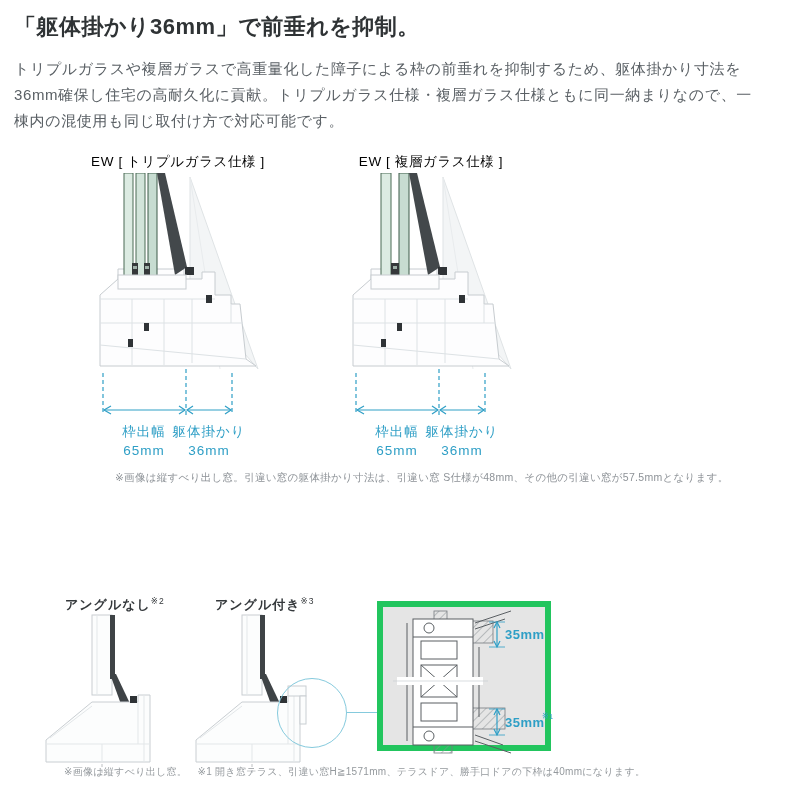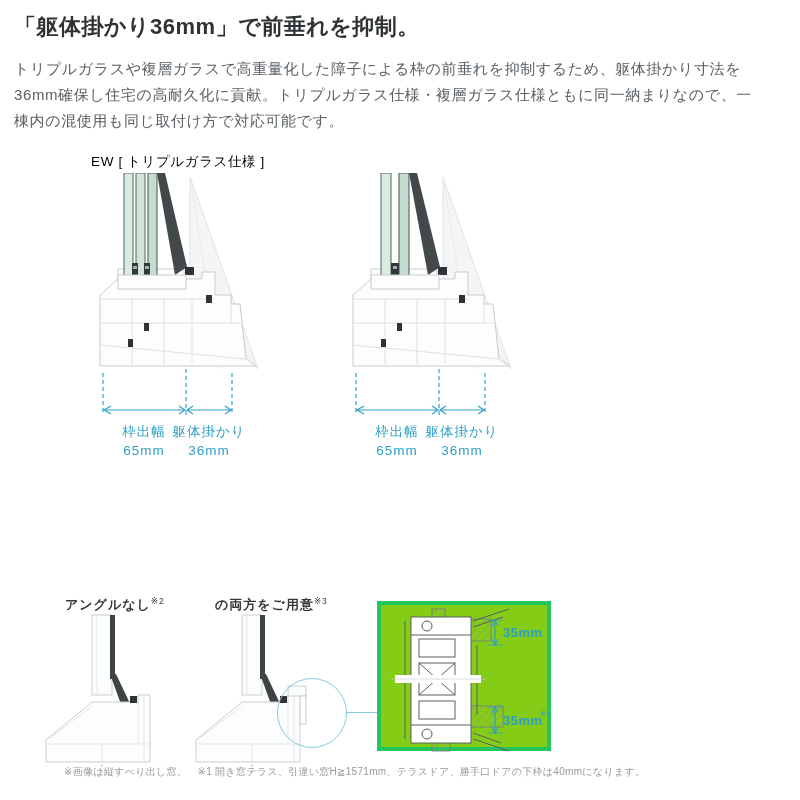--- a/index.html
+++ b/index.html
@@ -7,37 +7,38 @@
   body { font-family:"Liberation Sans","DejaVu Sans",sans-serif; }
   .page { position:relative; width:800px; height:800px; background:#ffffff; overflow:hidden;text-decoration:underline; }
   .abs { position:absolute; }
   .h1 { font-size:22px; font-weight:bold; color:#2f3335; letter-spacing:.5px; }
   .body-text { font-size:15px; line-height:26px; color:#5a6065; letter-spacing:.6px; }
   .ew-label { font-size:13.5px; color:#000000; letter-spacing:.6px; text-align:center; font-weight:500; }
   .note { font-size:10.5px; color:#8d9297; letter-spacing:.3px; }
   .small-label { font-size:13px; font-weight:600; color:#35393c; letter-spacing:1px; }
   .small-label sup { font-size:8.5px; font-weight:400; }
   .footnote { font-size:10px; line-height:15px; color:#94999d; letter-spacing:.3px;margin-left:28px; }
-  .detail-box { border:4px solid #22c55e; background:#84cc16; }
+  .detail-box { border:6px solid #22c55e; background:#e5e5e5; }
   .angle-circle { border:1.5px solid #85cadd; border-radius:50%; background:transparent; }
   .connector { background:#85cadd; }
   svg text { font-family:"Liberation Sans","DejaVu Sans",sans-serif; }
   .dim-text { fill:#2f9fc6; font-size:13.5px; letter-spacing:1px; }
   .dim-text-b { fill:#2f9fc6; font-size:13px; font-weight:600; letter-spacing:.5px; }
   .dim-sup { fill:#2f9fc6; font-size:8px; }
 </style>
 </head>
 <body>
 
 <div class="page">
 
   <div class="abs h1" style="left:14px; top:12px;">「躯体掛かり36mm」で前垂れを抑制。</div>
   <div class="abs body-text" style="left:14px; top:56px; width:742px;">トリプルガラスや複層ガラスで高重量化した障子による枠の前垂れを抑制するため、躯体掛かり寸法を36mm確保し住宅の高耐久化に貢献。トリプルガラス仕様・複層ガラス仕様ともに同一納まりなので、一棟内の混使用も同じ取付け方で対応可能です。</div>
 
   <div class="abs ew-label" style="left:88px; top:153px; width:180px;">EW [ トリプルガラス仕様 ]</div>
+  <div class="abs ew-label" style="left:341px; top:153px; width:180px;">EW [ 複層ガラス仕様 ]</div>
 
   <svg class="abs" style="left:88px; top:173px;" width="180" height="290" viewBox="0 0 180 290">
     <g>
       <polygon points="102,4 170,196 102,118" fill="#f3f5f6" stroke="#dfe3e5" stroke-width="1"></polygon>
       <line x1="102" y1="4" x2="132" y2="196" stroke="#e8ebed" stroke-width="1"></line>
     </g>
     <g>
       <path d="M12,122 L30,106 L30,96 L96,96 L96,106 L114,106 L114,99 L127,99 L127,122 L143,122 L143,131 L152,131 L158,186 L168,193 L12,193 Z" fill="#fdfdfe" stroke="#c7ccd0" stroke-width="1" stroke-linejoin="round"></path>
       <g stroke="#dde2e5" stroke-width="1" fill="none">
         <line x1="12" y1="126" x2="127" y2="126"></line>
@@ -126,26 +127,27 @@
       <line x1="99" y1="237" x2="143" y2="237" stroke-width="1.2"></line>
       <path d="M105,233 L99,237 L105,241" stroke-width="1.2"></path>
       <path d="M137,233 L143,237 L137,241" stroke-width="1.2"></path>
     </g>
     <text class="dim-text" x="56" y="263" text-anchor="middle">枠出幅</text>
     <text class="dim-text" x="56" y="282" text-anchor="middle">65mm</text>
     <text class="dim-text" x="121" y="263" text-anchor="middle">躯体掛かり</text>
     <text class="dim-text" x="121" y="282" text-anchor="middle">36mm</text>
   </svg>
 
+  <div class="abs note" style="left:115px; top:471px;">※画像は縦すべり出し窓。引違い窓の躯体掛かり寸法は、引違い窓 S仕様が48mm、その他の引違い窓が57.5mmとなります。</div>
 
 
   <div class="abs" style="left:0; top:596px; width:800px; height:204px;">
 
     <div class="abs small-label" style="left:65px; top:0;"><span>アングルなし</span><sup>※2</sup></div>
-    <div class="abs small-label" style="left:215px; top:0;"><span>の両方をご用意</span><sup>※3</sup></div>
+    <div class="abs small-label" style="left:215px; top:0;"><span>アングル付き</span><sup>※3</sup></div>
 
     <svg class="abs" style="left:42px; top:16px;" width="120" height="165" viewBox="0 0 120 165">
       <g>
         <rect x="50" y="3" width="20" height="80" fill="#fcfdfd" stroke="#c9ced2"></rect>
         <line x1="55" y1="3" x2="55" y2="83" stroke="#e3e7e9"></line>
         <rect x="68" y="3" width="5" height="64" fill="#3e4346"></rect>
         <polygon points="68,62 74,62 92,100 84,106" fill="#3e4346"></polygon>
       </g>
       <g>
         <path d="M4,128 L50,90 L96,90 L96,83 L108,83 L108,150 L4,150 Z" fill="#fcfdfd" stroke="#c9ced2"></path>

